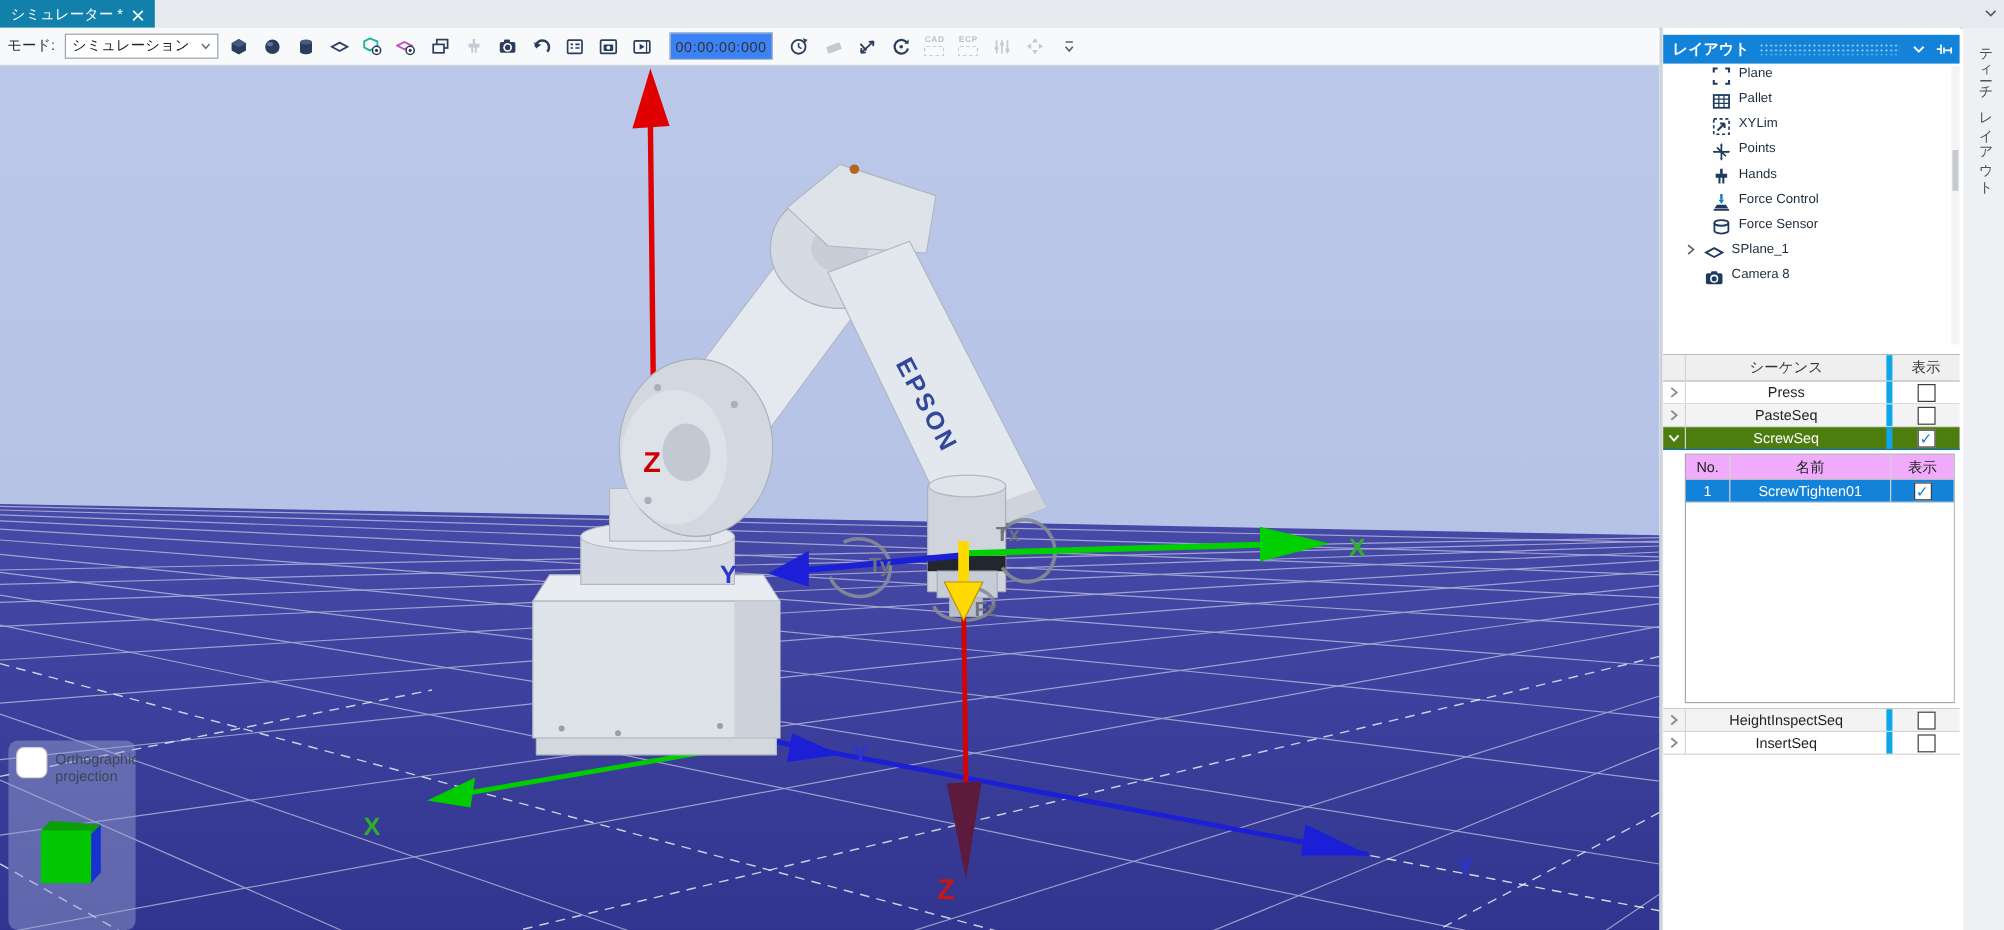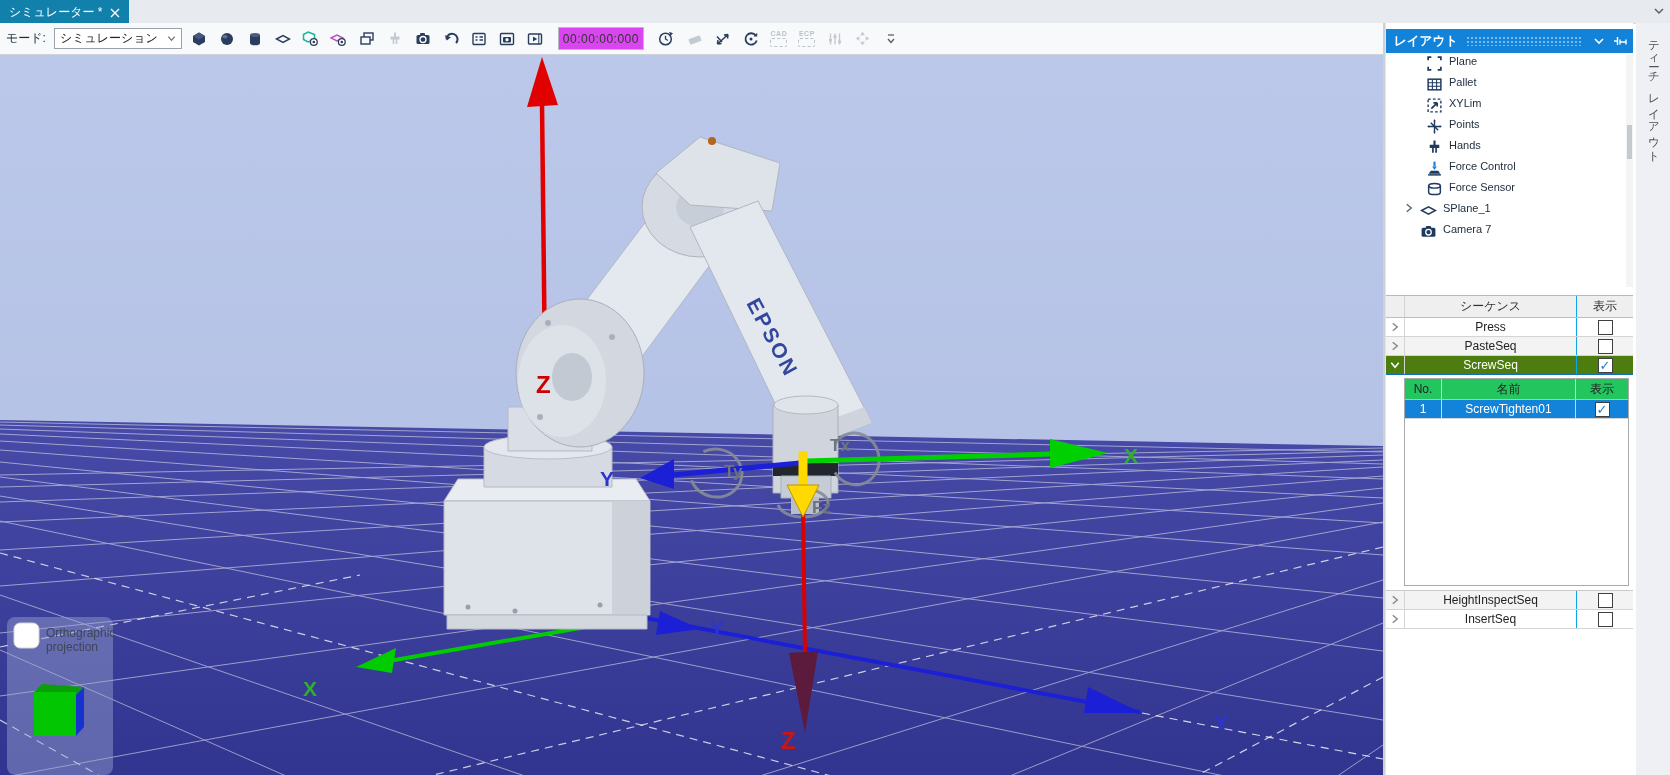--- a/index.html
+++ b/index.html
@@ -10,21 +10,21 @@
   .tabbar{position:absolute;left:0;top:0;width:1670px;height:23px;background:#e7ebf0;border-bottom:1px solid #d2d7dd;}
   .doctab{position:absolute;left:0;top:0;height:25px;background:#1181ac;color:#fff;display:flex;align-items:center;gap:8px;padding:0 9px;}
   .doctab .ttl{font-size:12px;}
   .winchev{position:absolute;right:4px;top:4px;width:14px;height:14px;}
   
   .toolbar{position:absolute;left:0;top:23px;width:1383px;height:32px;background:#f7f9fb;border-bottom:1px solid #cfd4da;
            display:flex;align-items:center;gap:6px;padding-left:6px;box-sizing:border-box;}
   .modelbl{color:#1c2b3a;margin-right:2px;}
   .modesel{width:128px;height:21px;border:1px solid #9aa2ab;background:#fff;display:flex;align-items:center;justify-content:space-between;padding:0 5px;box-sizing:border-box;}
   .ticon{width:22px;height:22px;display:flex;align-items:center;justify-content:center;border-radius:2px;}
-  .timebox{min-width:84px;height:21px;border:1px solid #b4bbc3;background:#d946ef;display:flex;align-items:center;justify-content:center;color:#333;margin:0 6px;letter-spacing:.5px;}
+  .timebox{min-width:84px;height:21px;border:1px solid #b4bbc3;background:#3b82f6;display:flex;align-items:center;justify-content:center;color:#333;margin:0 6px;letter-spacing:.5px;}
   .dcol{display:flex;flex-direction:column;align-items:center;line-height:1;}
   .dtxt{font-size:7px;font-weight:bold;color:#b9c2cc;letter-spacing:.5px;}
   .dbox{width:15px;height:7px;border:1px dashed #b9c2cc;border-radius:2px;margin-top:1px;}
   
   .viewport{position:absolute;left:0;top:55px;width:1383px;height:720px;}
   
   .split{position:absolute;left:1383px;top:23px;width:2px;height:752px;background:#cdd2d8;}
   
   .panel{position:absolute;left:1385px;top:23px;width:248px;height:752px;background:#fff;box-sizing:border-box;border-left:1px solid #e0e3e7;}
   .phead{margin-top:6px;height:24px;background:#1283d8;display:flex;align-items:center;color:#fff;}
@@ -38,29 +38,29 @@
   .trow .tic{width:17px;height:17px;flex:none;margin-right:6px;}
   .trow.sel{background:#9e9e9e;}
   .texp{width:14px;height:14px;flex:none;margin:0 3px 0 9px;}
   .vscroll{position:absolute;right:0;top:2px;width:7px;height:232px;background:#f4f4f4;}
   .vthumb{position:absolute;left:1px;top:70px;width:5px;height:34px;background:#c6cace;}
   
   .seq{margin-top:4px;border-top:1px solid #b9b9b9;}
   .srow{display:flex;height:18px;align-items:stretch;border-bottom:1px solid #d4d4d4;}
   .srow.head{height:21px;background:#efefef;border-bottom:1px solid #bdbdbd;color:#333;}
   .sc0{width:18px;flex:none;display:flex;align-items:center;justify-content:center;border-right:1px solid #d4d4d4;}
-  .sc1{flex:1;display:flex;align-items:center;justify-content:center;border-right:1px solid #0ea5e9;}
+  .sc1{flex:1;display:flex;align-items:center;justify-content:center;border-right:5px solid #0ea5e9;}
   .sc2{width:56px;flex:none;display:flex;align-items:center;justify-content:center;}
   .srow.selrow{background:#4d7c0f;color:#fff;border-bottom:1px solid #0f6fb8;}
   .srow.alt{background:#f3f3f3;}
   .cbx{width:15px;height:15px;background:#fff;border:1px solid #3f3f3f;box-sizing:border-box;display:flex;align-items:center;justify-content:center;}
   .cbx.checked::after{content:"✓";color:#1a7fd4;font-weight:bold;font-size:13px;line-height:1;}
   .nest{margin:3px 4px 0 18px;height:206px;border:1px solid #a9a9a9;display:flex;flex-direction:column;background:#fff;}
   .nrow{display:flex;height:18px;align-items:stretch;border-bottom:1px solid #d4d4d4;}
-  .nrow.head{height:20px;background:#22c55e;border-bottom:1px solid #bdbdbd;}
+  .nrow.head{height:20px;background:#f0abfc;border-bottom:1px solid #bdbdbd;}
   .nc0{width:36px;flex:none;display:flex;align-items:center;justify-content:center;border-right:1px solid #d4d4d4;}
   .nc1{flex:1;display:flex;align-items:center;justify-content:center;border-right:1px solid #d4d4d4;}
   .nc2{width:52px;flex:none;display:flex;align-items:center;justify-content:center;}
   .nrow.selrow{background:#1283d8;color:#fff;}
   .nfill{flex:1;background:#fff;}
   .tail{margin-top:4px;border-top:1px solid #c9c9c9;}
   
   .strip{position:absolute;left:1636px;top:23px;width:34px;height:752px;background:#eef0f4;}
   .vtab{writing-mode:vertical-rl;font-size:11.5px;color:#4a4f57;margin:10px auto 0 auto;display:block;text-align:center;letter-spacing:1px;width:16px;}
   svg{display:block;}
@@ -489,21 +489,21 @@
       <div class="trow">
         <span class="ind2"></span>
           <span class="texp"></span>
         <span class="tic">
             <svg width="17" height="17" viewBox="0 0 16 16">
               <rect x="5.5" y="2.8" width="5" height="2.5" rx="1" fill="#1f3a5f"></rect>
               <rect x="1.5" y="4.5" width="13" height="8.5" rx="1.5" fill="#1f3a5f"></rect>
               <circle cx="8" cy="8.7" r="2.6" fill="none" stroke="#fff" stroke-width="1.2"></circle>
             </svg>
           </span>
-        <span>Camera 7</span>
+        <span>Camera 8</span>
       </div>
       <div class="vscroll">
           <div class="vthumb"></div>
         </div>
     </div>
 
     <div class="seq">
       <div class="srow head">
         <div class="sc0"></div>
         <div class="sc1">シーケンス</div>

